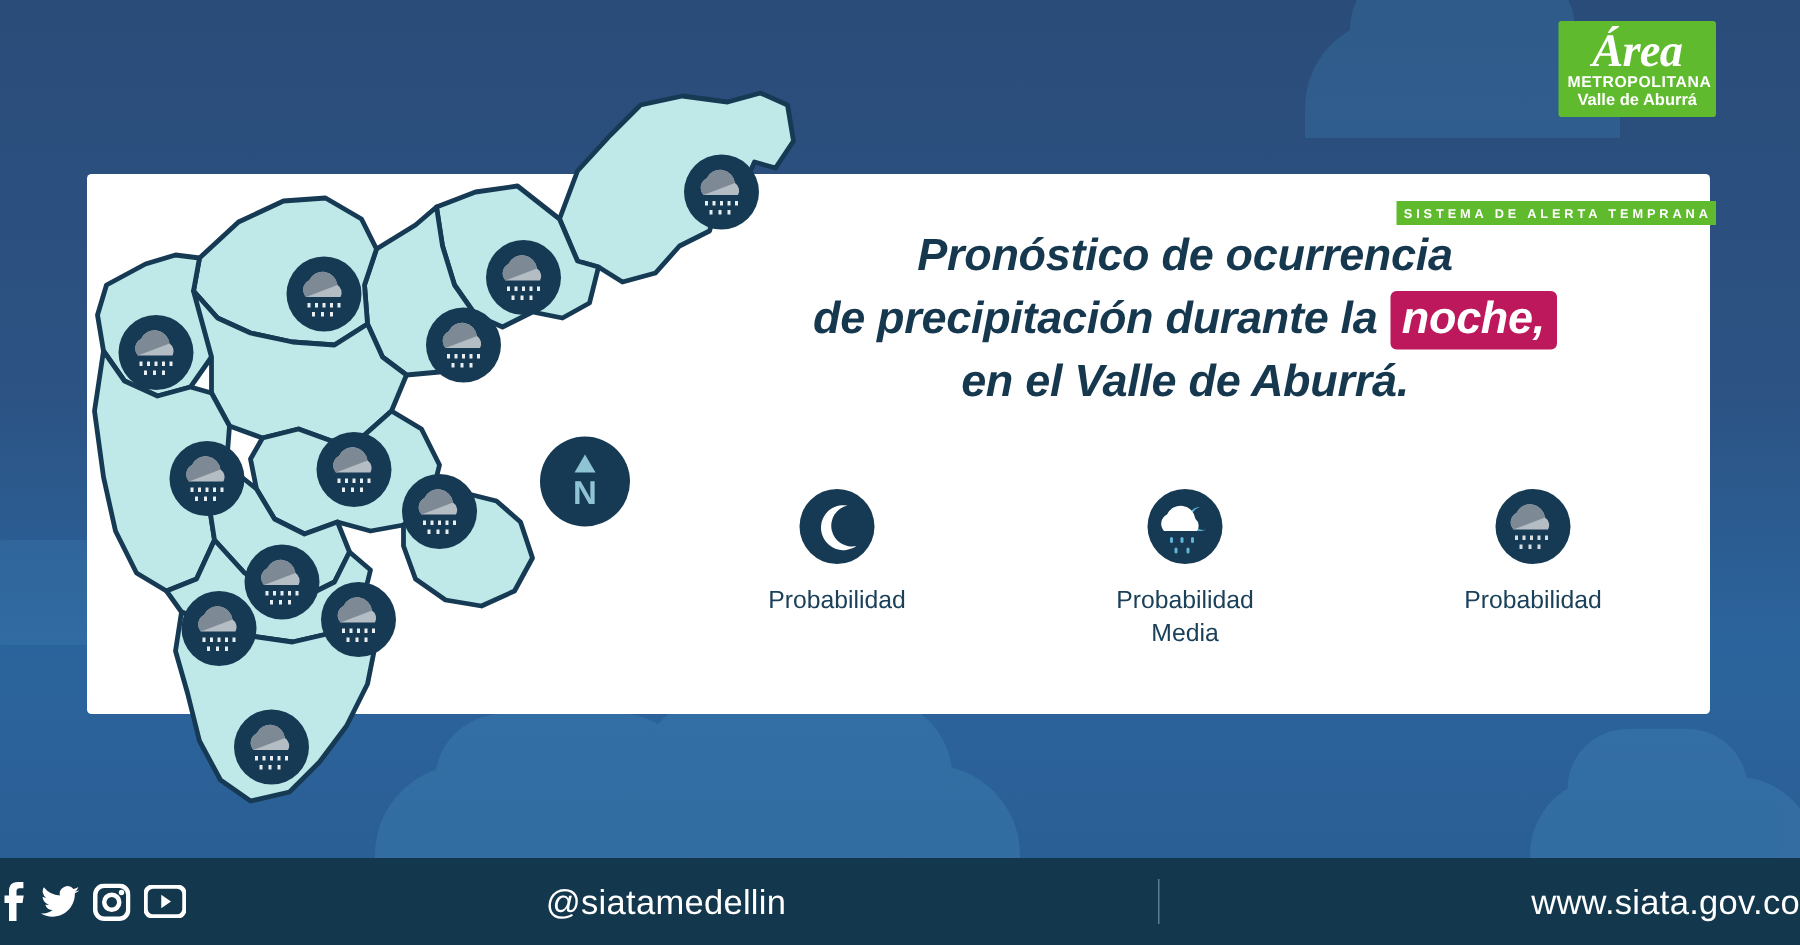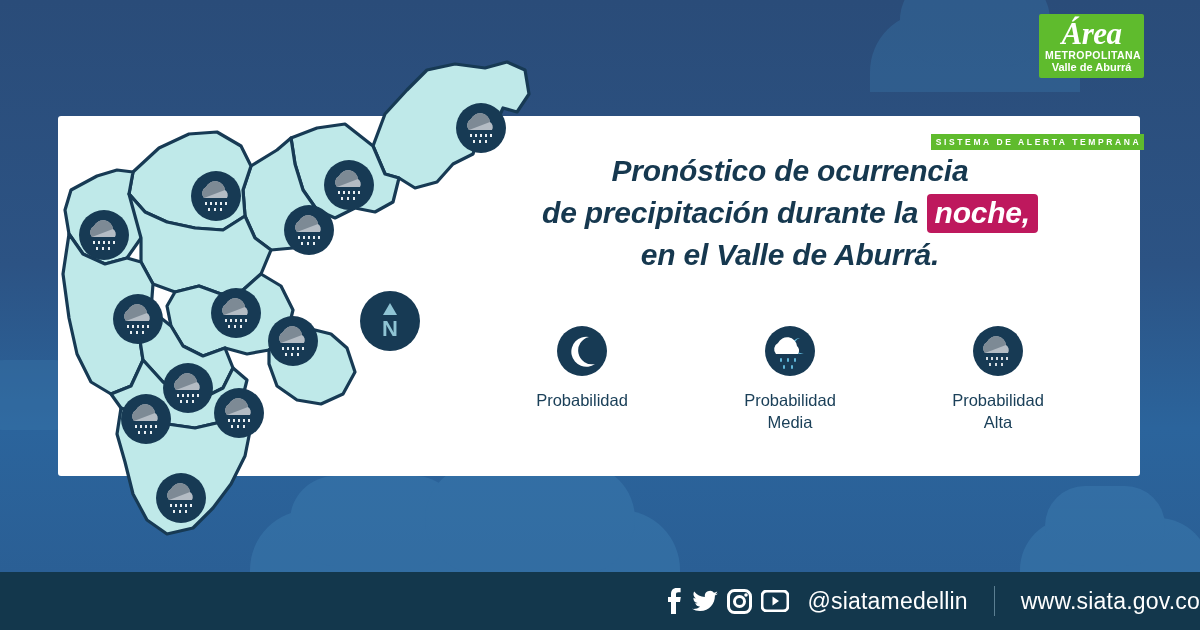--- a/index.html
+++ b/index.html
@@ -45,34 +45,34 @@
 
   
   .panel{position:absolute;left:470px;top:150px;width:640px;text-align:center;z-index:25;}
   .title{color:#16384f;font-size:30px;font-weight:bold;line-height:42px;letter-spacing:-.2px;font-style:italic;}
   .title .hl{background:#be185d;color:#fff;border-radius:4px;padding:2px 8px 4px;}
   .fecha{margin-top:14px;color:#1b4059;font-size:17px;}
   .fecha .lbl{font-weight:400;}
   .fecha .val{font-size:15px;font-weight:bold;margin-left:3px;letter-spacing:-.2px;}
 
   
-  .legend{position:absolute;left:470px;top:325px;width:640px;display:flex;justify-content:center;gap:58px;z-index:25;}
+  .legend{position:absolute;left:470px;top:325px;width:640px;display:flex;justify-content:center;gap:82px;z-index:25;}
   .leg-item{width:150px;text-align:center;}
   .leg-ico{width:52px;height:52px;margin:0 auto 12px;}
   .leg-txt{color:#1b4059;font-size:16.5px;line-height:22px;}
 
   
   .map{position:absolute;left:55px;top:42px;width:480px;height:530px;z-index:20;}
   .map svg{display:block;overflow:visible;}
   .mk{position:absolute;width:52px;height:52px;}
   .compass{position:absolute;left:303px;top:247px;width:64px;height:64px;}
 
   
   .footer{position:absolute;left:0;bottom:0;width:1200px;height:58px;background:#13374c;
-          display:flex;align-items:center;justify-content:flex-end;gap:0;z-index:30;}
+          display:flex;align-items:center;justify-content:space-between;gap:0;z-index:30;}
   .social{display:flex;align-items:center;gap:9px;margin-right:18px;}
   .social svg{display:block;}
   .handle{color:#fff;font-size:23px;letter-spacing:.2px;}
   .fdiv{width:1px;height:30px;background:#5b7f92;margin:0 26px;}
   .site{color:#fff;font-size:23px;letter-spacing:.2px;}
 </style>
 </head>
 <body>
 
 <div id="root">
@@ -395,21 +395,20 @@
               <rect x="29" y="32" width="2" height="3"></rect>
             <rect x="34" y="32" width="2" height="3"></rect>
             <rect x="17" y="38" width="2" height="3"></rect>
               <rect x="23" y="38" width="2" height="3"></rect>
             <rect x="29" y="38" width="2" height="3"></rect>
           </g>
         </svg>
       </div>
       <div class="leg-txt">
         <div>Probabilidad</div>
-        <div>Alta</div>
       </div>
     </div>
   </div>
 
   <div class="footer">
     <div class="social">
       <svg width="18" height="26" viewBox="0 0 18 26">
         <path d="M11 26 V14 h4 l.8-5 H11 V6.5 c0-1.4.4-2.3 2.4-2.3 h2.2 V0 h-3.8 C7.6 0 6 2.6 6 6.2 V9 H3 v5 h3 v12 Z" fill="#fff"></path>
       </svg>
       <svg width="26" height="26" viewBox="0 0 26 26">

